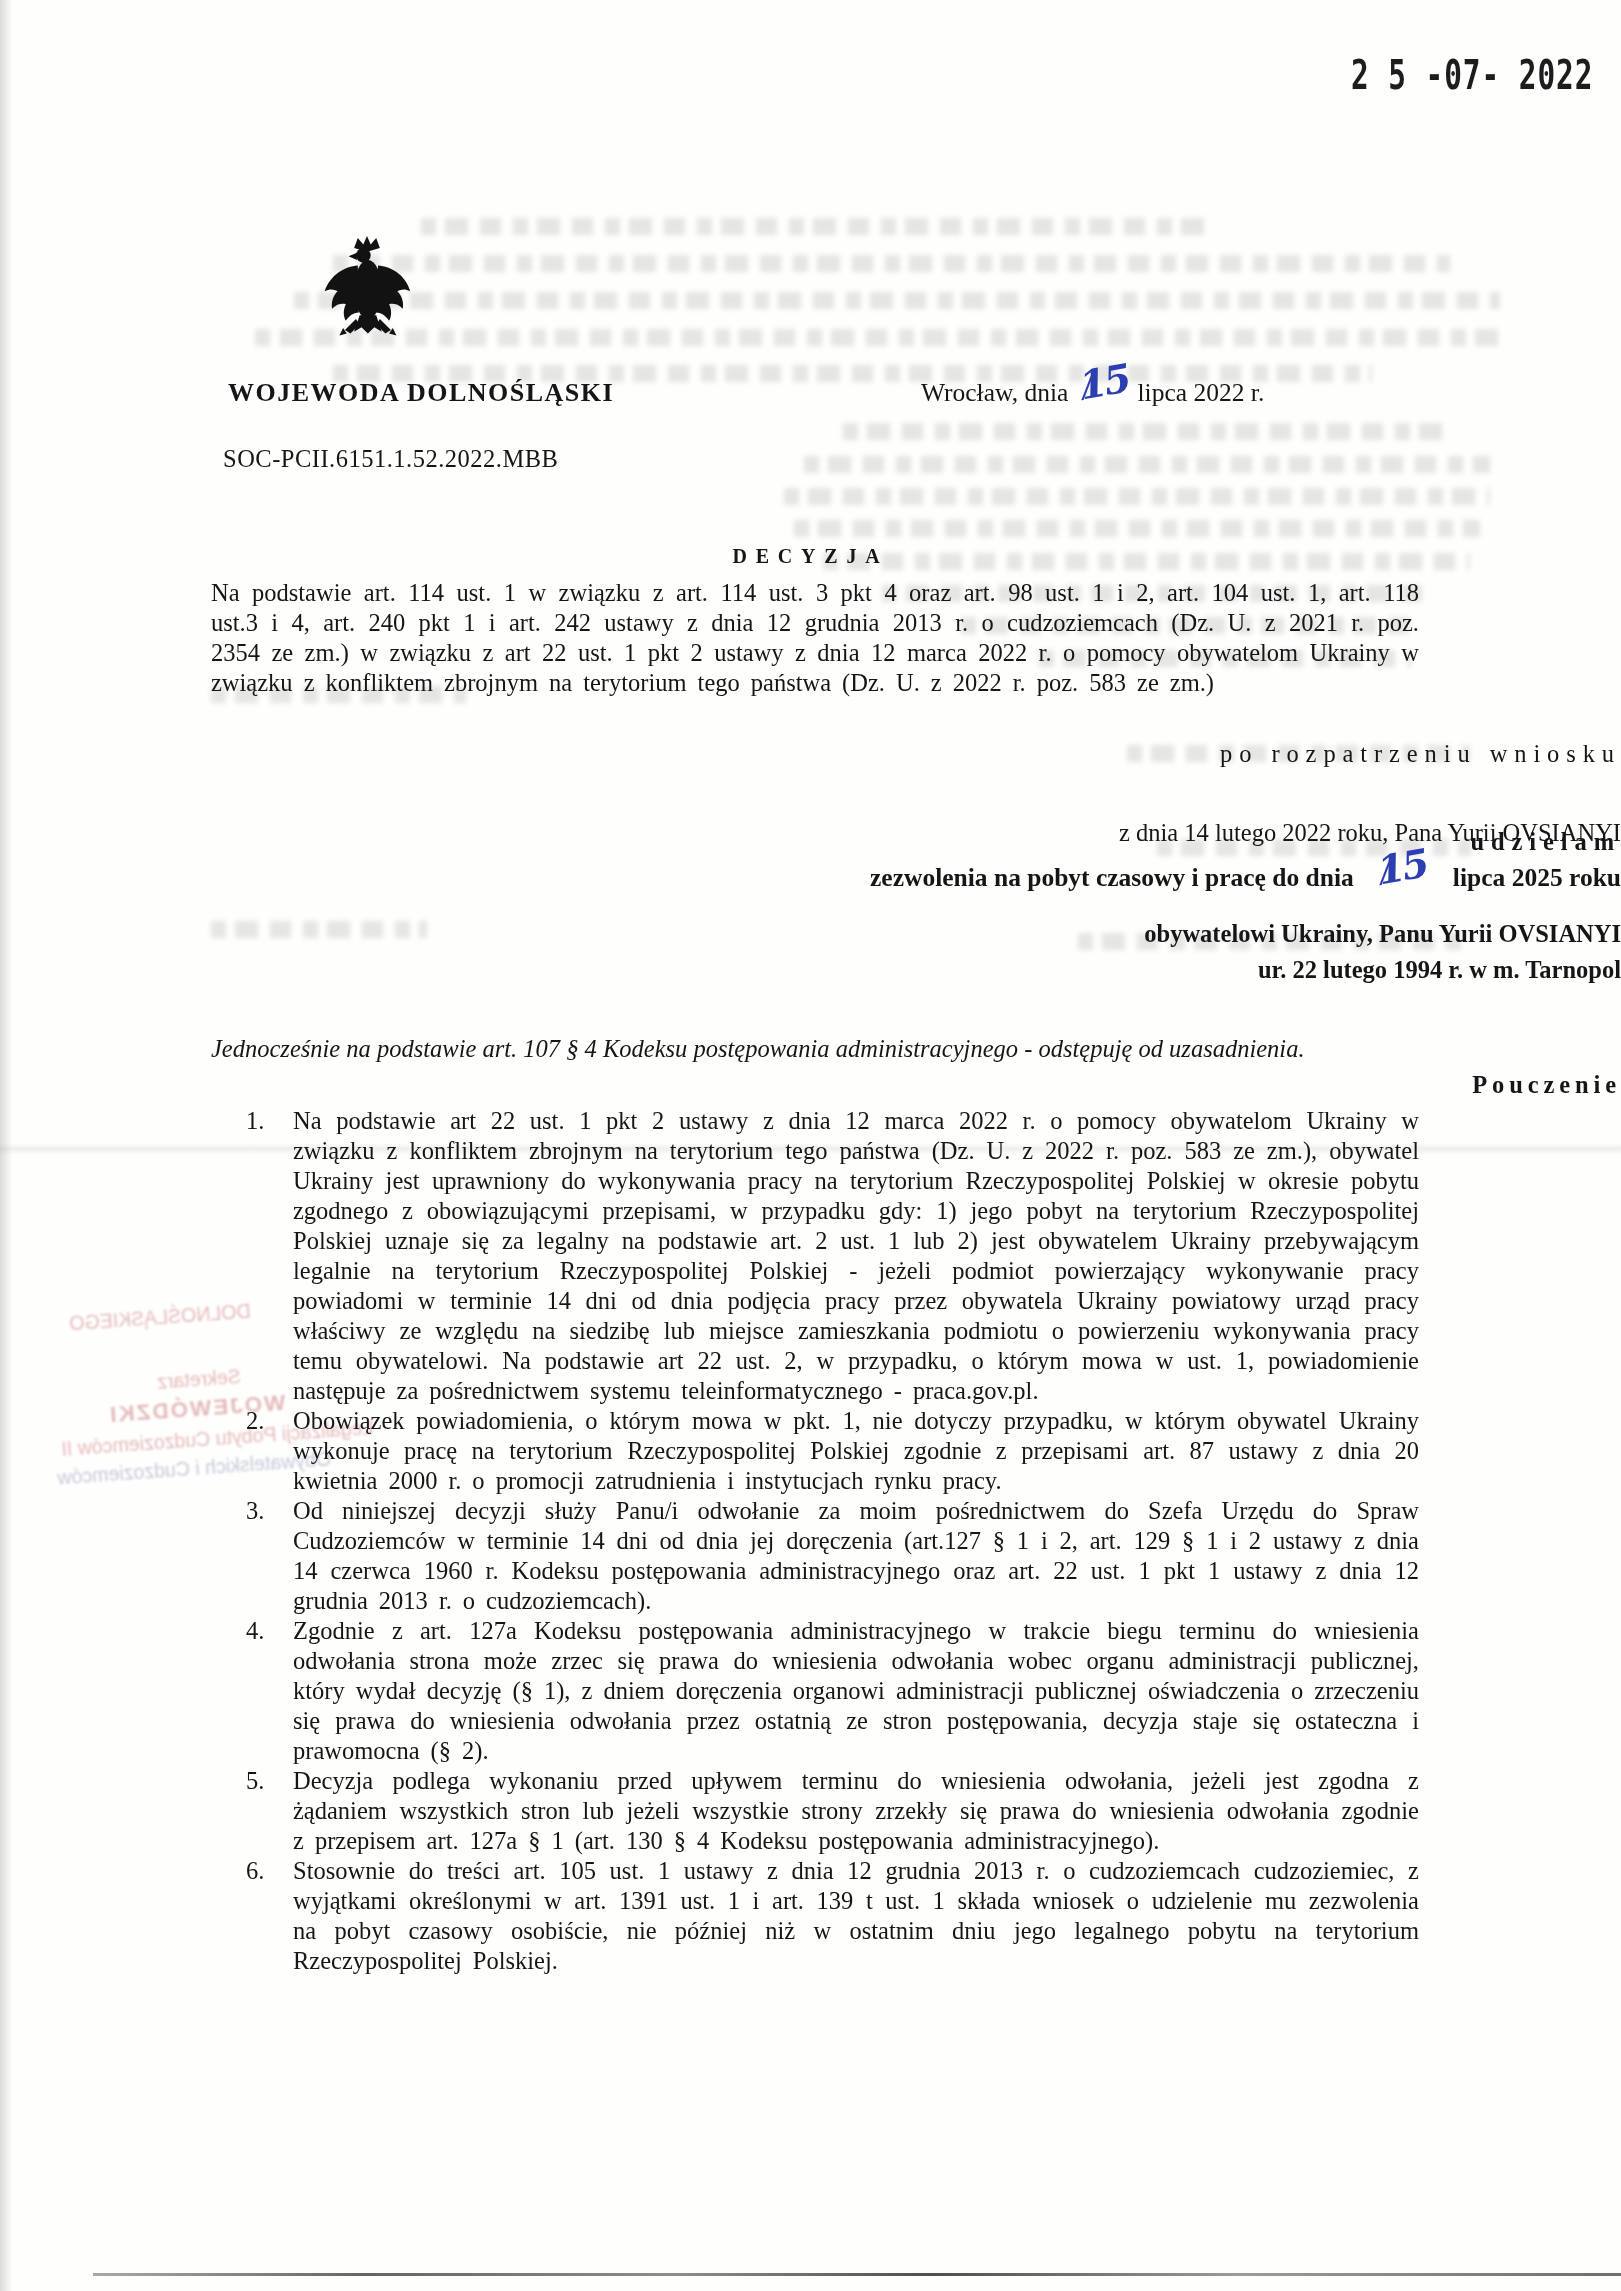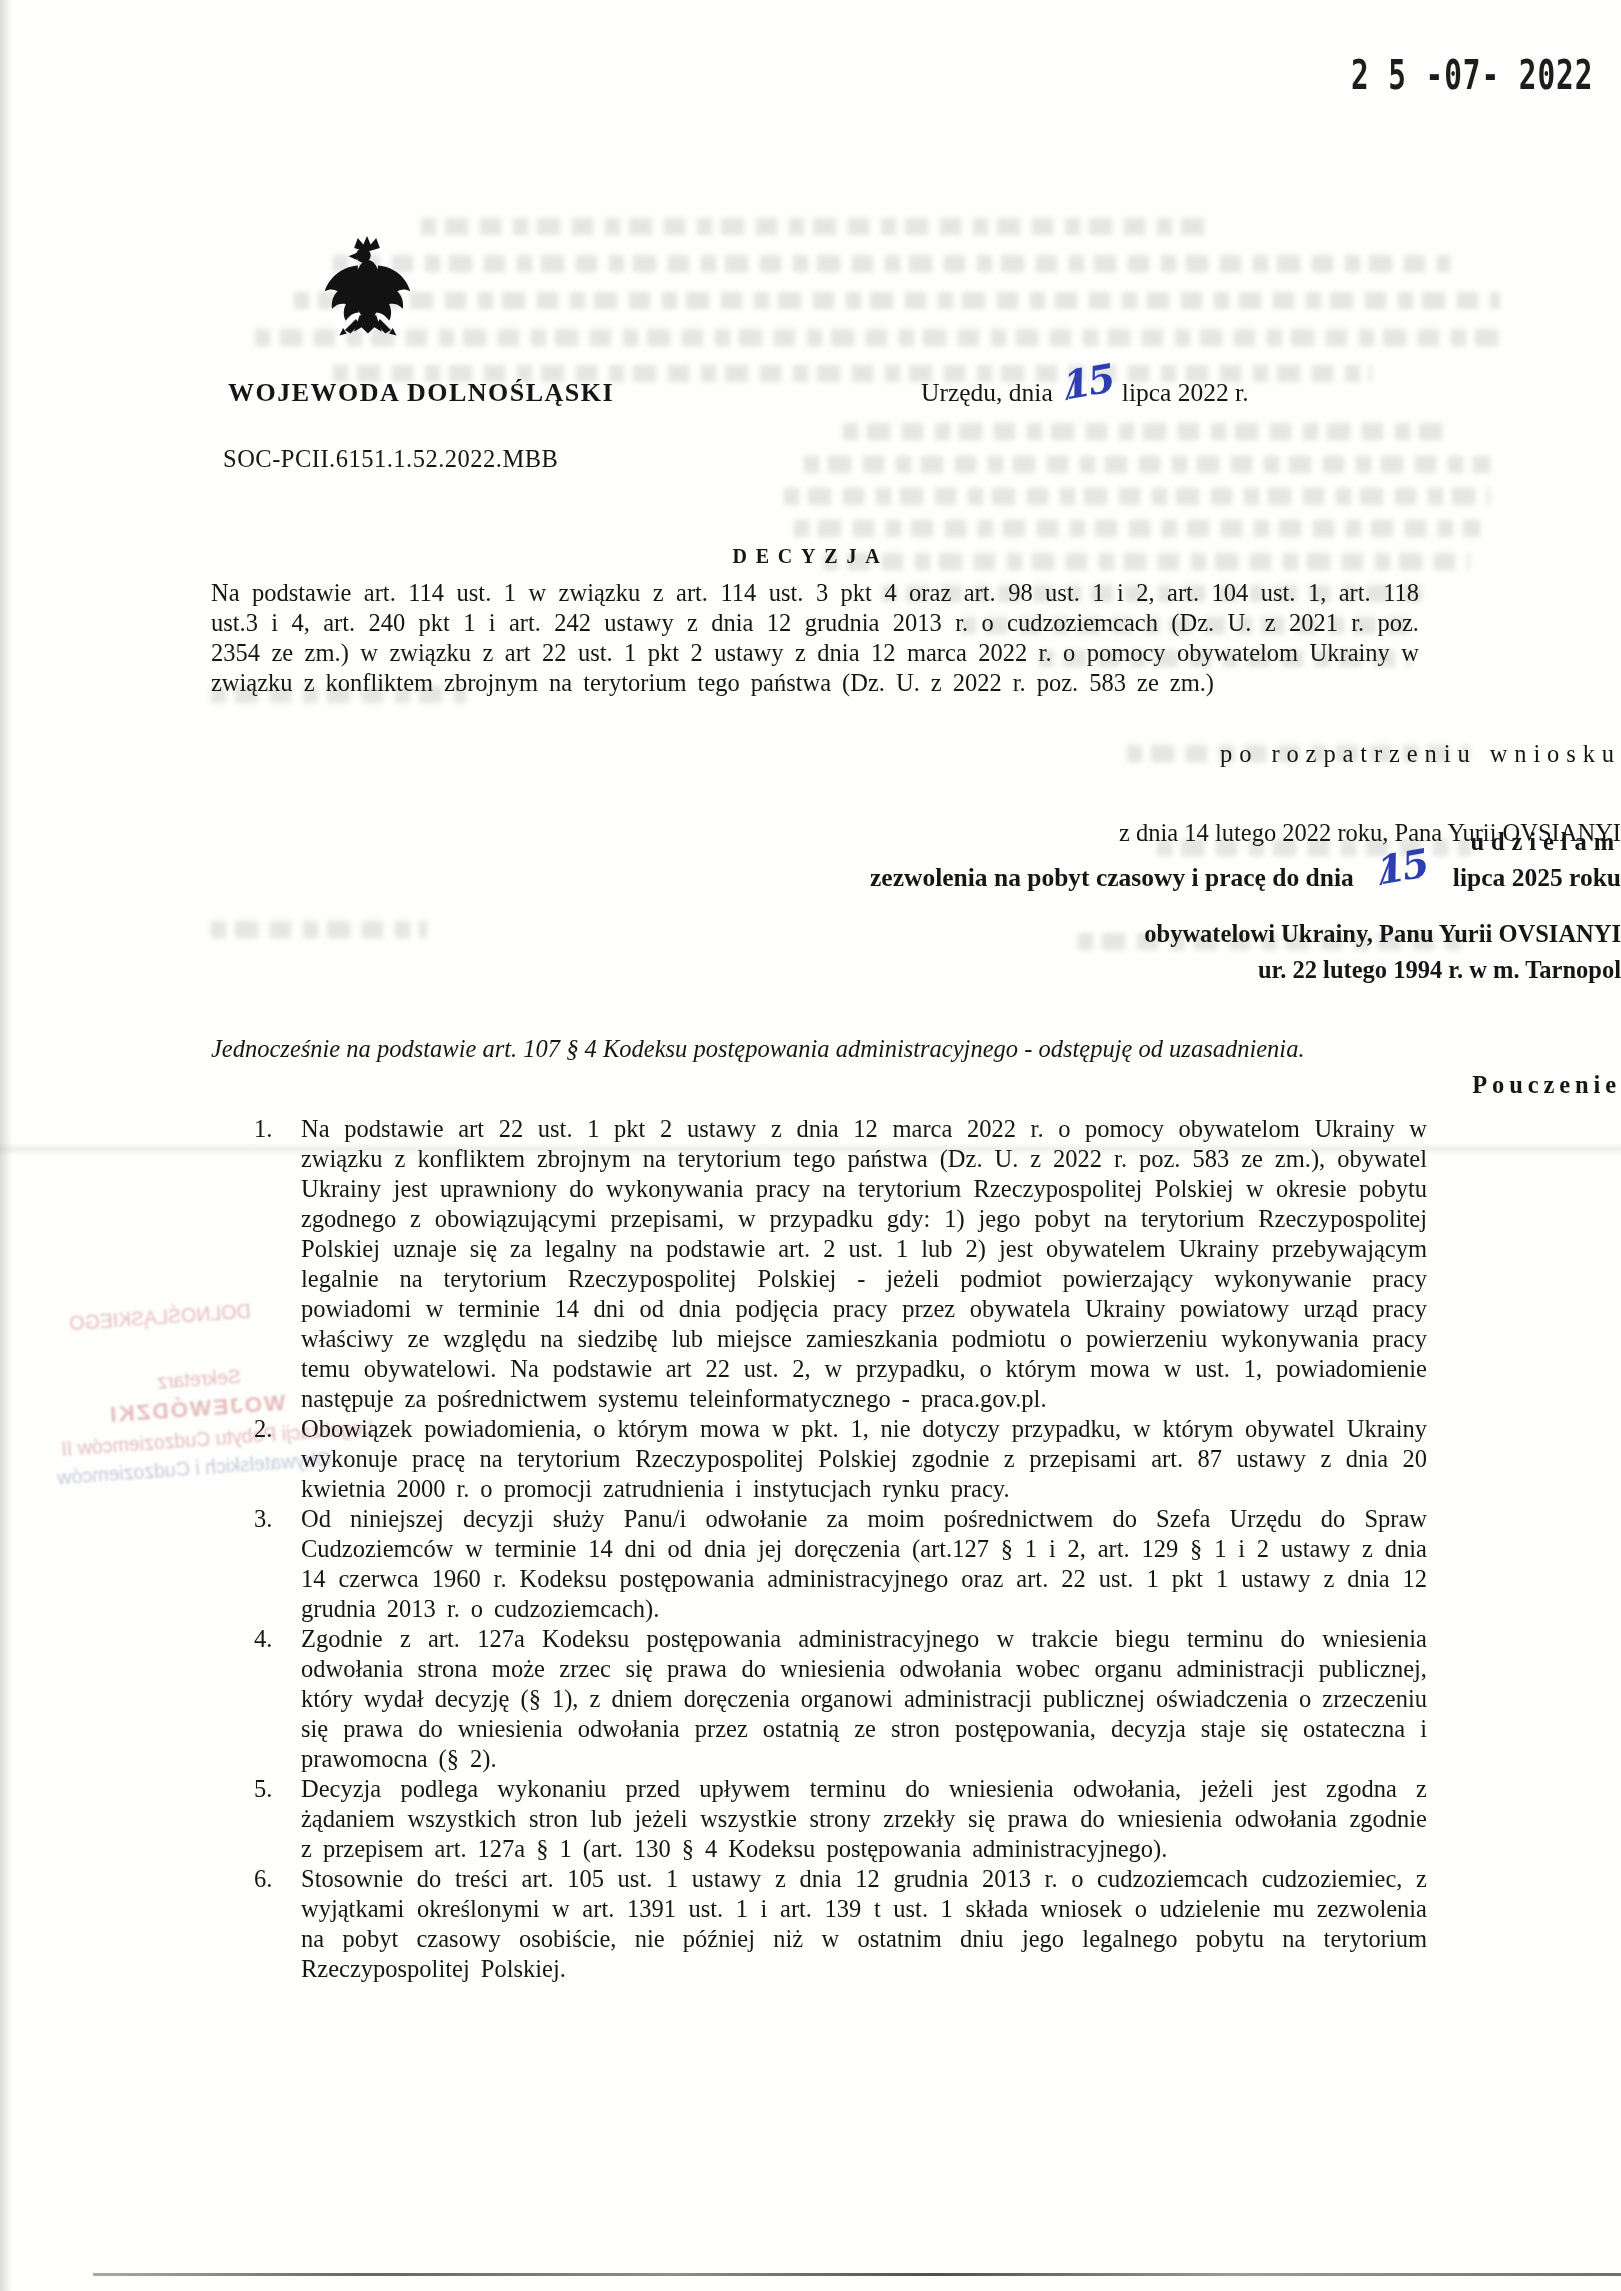--- a/index.html
+++ b/index.html
@@ -55,21 +55,21 @@
   .legal-basis{left:211px;top:578px;width:1208px;
     font-size:24.5px;line-height:30px;text-align:justify;word-spacing:4.9px;}
   .c-line{left:0;right:0;text-align:right;font-size:24.5px;line-height:30px;}
   .spaced{letter-spacing:6.9px;}
   .bold{font-weight:bold;}
   .grant-line{font-weight:bold;font-size:25.5px;}
   .grant-line .hand{margin:0 25.5px 0 29px;}
   .note-line{left:211px;top:1035px;width:1215px;font-size:24.5px;white-space:nowrap;font-style:italic;}
   .pouczenie{top:1070px;font-weight:bold;letter-spacing:4.9px;}
 
-  .instructions{left:211px;top:1106px;width:1208px;margin:8px;padding:0;
+  .instructions{left:211px;top:1106px;width:1208px;margin:0;padding:0;
     list-style:none;counter-reset:item;font-size:24.5px;line-height:30px;}
   .instructions li{counter-increment:item;position:relative;padding-left:82px;
     text-align:justify;word-spacing:4.9px;}
   .instructions li::before{content:counter(item) ".";position:absolute;left:35px;}
 </style>
 </head>
 <body>
 
 <div class="page">
 
@@ -117,21 +117,21 @@
         <polygon points="38,90 26,102 32,106 42,96"></polygon>
         <polygon points="64,90 76,102 70,106 60,96"></polygon>
         <polygon points="24,100 20,108 28,106"></polygon>
         <polygon points="78,100 82,108 74,106"></polygon>
       </g>
     </svg>
   </div>
 
   <div class="abs authority">WOJEWODA DOLNOŚLĄSKI</div>
   <div class="abs place-date">
-    <span>Urzędu, dnia</span>
+    <span>Wrocław, dnia</span>
     <span class="hand" style="margin:0 2px 0 9.8px">15</span>
     <span>lipca 2022 r.</span>
   </div>
   <div class="abs case-number">SOC-PCII.6151.1.52.2022.MBB</div>
 
   <div class="abs doc-title">DECYZJA</div>
   <p class="abs legal-basis" style="margin:0">Na podstawie art. 114 ust. 1 w związku z art. 114 ust. 3 pkt 4 oraz art. 98 ust. 1 i 2, art. 104 ust. 1, art. 118 ust.3 i 4, art. 240 pkt 1 i art. 242 ustawy z dnia 12 grudnia 2013 r. o cudzoziemcach (Dz. U. z 2021 r. poz. 2354 ze zm.) w związku z art 22 ust. 1 pkt 2 ustawy z dnia 12 marca 2022 r. o pomocy obywatelom Ukrainy w związku z konfliktem zbrojnym na terytorium tego państwa (Dz. U. z 2022 r. poz. 583 ze zm.)</p>
 
   <div class="abs c-line spaced" style="top:739px">po rozpatrzeniu wniosku</div>
   <div class="abs c-line" style="top:818px">z dnia 14 lutego 2022 roku, Pana Yurii OVSIANYI</div>

